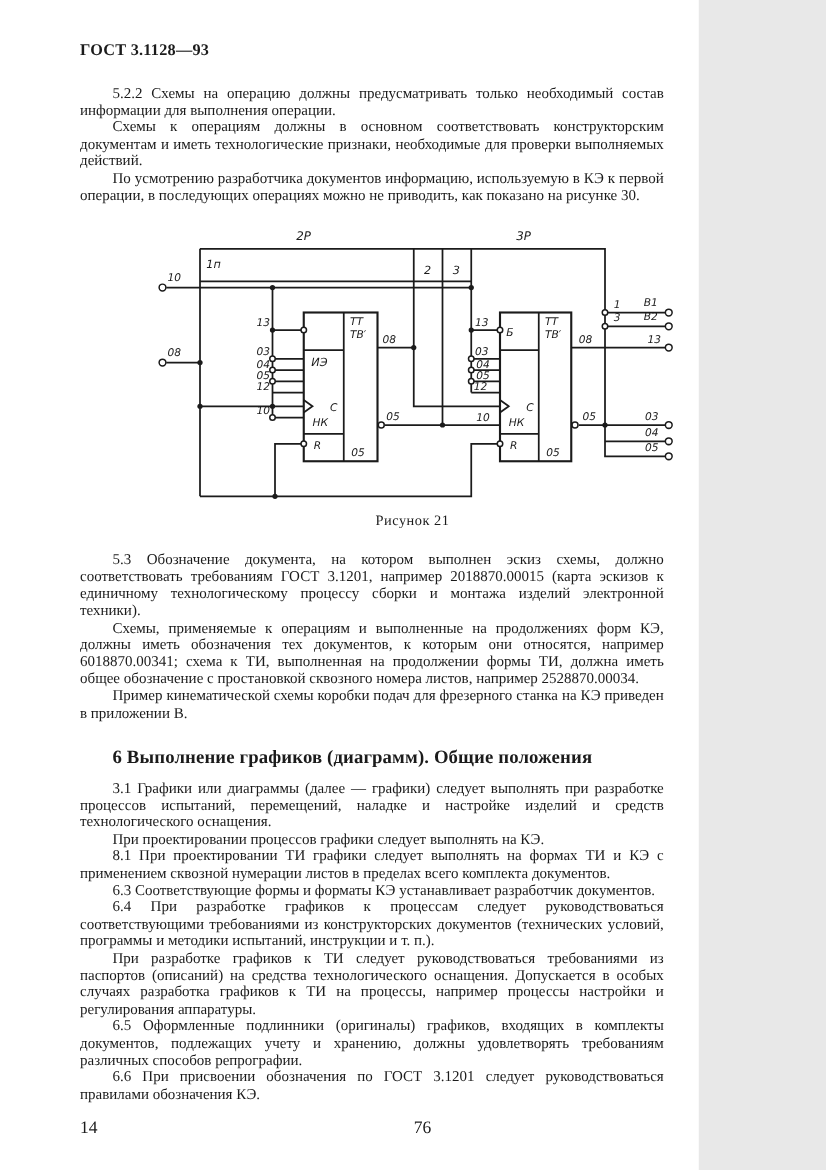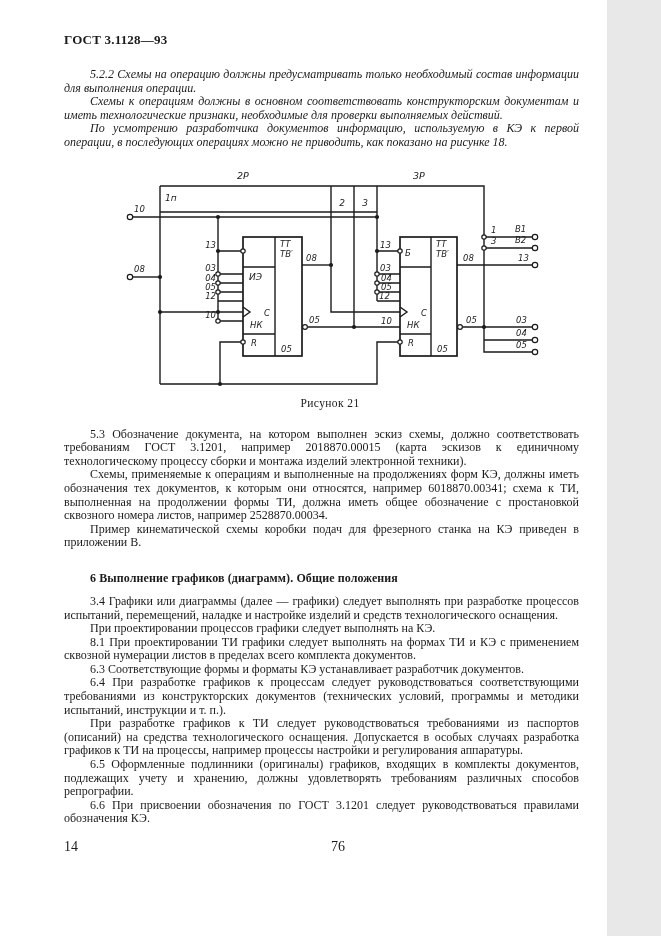--- a/index.html
+++ b/index.html
@@ -1,57 +1,57 @@
 <!DOCTYPE html>
 <html><head>
 <meta charset="utf-8">
 <title>ГОСТ 3.1128—93</title>
 <style>
   html,body{margin:0;padding:0;background:#e8e8e8;}
   .page{
-    width:607px;height:936px;box-sizing:border-box;
+    width:559px;height:936px;box-sizing:border-box;
     background:#ffffff;color:#1b1b1b;
     padding:0 28px 0 64px;overflow:hidden;position:relative;
     font-family:"Liberation Serif", serif;
   }
   .gost-header{font-weight:bold;font-size:13px;margin:32px 0 0 0;letter-spacing:.2px;}
-  .blk{margin-top:20px;font-style:italic;}
+  .blk{margin-top:20px;}
   .blk2{margin-top:12px;}
   p.b{
     font-size:12px;line-height:13.6px;margin:0;
     text-align:justify;text-indent:26px;
   }
   .fig-wrap{height:252px;margin:14px 0 0 21px;position:relative;}
   .fig-wrap svg{display:block;}
   .flb{font-family:"DejaVu Sans",sans-serif;font-style:italic;font-size:8.5px;fill:#1b1b1b;}
   .flb-big{font-family:"DejaVu Sans",sans-serif;font-style:italic;font-size:9.5px;fill:#1b1b1b;}
   .flb-med{font-family:"DejaVu Sans",sans-serif;font-style:italic;font-size:9px;fill:#1b1b1b;}
   .fcap{font-family:"Liberation Serif",serif;font-size:11.5px;fill:#1b1b1b;letter-spacing:.4px;}
   .h6{
-    font-size:12px;font-weight:bold;margin:21px 0 9px 0;
+    font-size:15px;font-weight:bold;margin:21px 0 9px 0;
     padding-left:26px;letter-spacing:.1px;
   }
   .footer{margin-top:13px;position:relative;font-size:14px;height:16px;}
   .footer .pg-center{position:absolute;left:267px;top:0;}
   .wire{stroke:#1b1b1b;stroke-width:1.4;fill:none;}
   .wire-thick{stroke:#1b1b1b;stroke-width:1.7;fill:none;}
   .oc{stroke:#1b1b1b;stroke-width:1.2;fill:#ffffff;}
   .dot{fill:#1b1b1b;stroke:none;}
 </style>
 </head>
 <body>
 
 <div class="page">
 
   <div class="gost-header">ГОСТ 3.1128—93</div>
 
   <div class="blk">
     <p class="b">5.2.2 Схемы на операцию должны предусматривать только необходимый состав информации для выполнения операции.</p>
     <p class="b">Схемы к операциям должны в основном соответствовать конструкторским документам и иметь технологические признаки, необходимые для проверки выполняемых действий.</p>
-    <p class="b">По усмотрению разработчика документов информацию, используемую в КЭ к первой операции, в последующих операциях можно не приводить, как показано на рисунке 18.</p>
+    <p class="b">По усмотрению разработчика документов информацию, используемую в КЭ к первой операции, в последующих операциях можно не приводить, как показано на рисунке 30.</p>
   </div>
 
   <div class="fig-wrap">
     <svg width="500" height="252" viewBox="0 0 500 252" xmlns="http://www.w3.org/2000/svg">
 
       <g>
         <path class="wire" d="M75,22 H399 V188 H447"></path>
         <path class="wire" d="M75,22 V220"></path>
         <path class="wire" d="M75,48 H292"></path>
         <path class="wire" d="M246,22 V148 H315"></path>
@@ -178,21 +178,21 @@
 
   <div class="blk2">
     <p class="b">5.3 Обозначение документа, на котором выполнен эскиз схемы, должно соответствовать требованиям ГОСТ 3.1201, например 2018870.00015 (карта эскизов к единичному технологическому процессу сборки и монтажа изделий электронной техники).</p>
     <p class="b">Схемы, применяемые к операциям и выполненные на продолжениях форм КЭ, должны иметь обозначения тех документов, к которым они относятся, например 6018870.00341; схема к ТИ, выполненная на продолжении формы ТИ, должна иметь общее обозначение с простановкой сквозного номера листов, например 2528870.00034.</p>
     <p class="b">Пример кинематической схемы коробки подач для фрезерного станка на КЭ приведен в приложении В.</p>
   </div>
 
   <h2 class="h6">6 Выполнение графиков (диаграмм). Общие положения</h2>
 
   <div>
-    <p class="b">3.4 Графики или диаграммы (далее — графики) следует выполнять при разработке процессов испытаний, перемещений, наладке и настройке изделий и средств технологического оснащения.</p>
+    <p class="b">3.1 Графики или диаграммы (далее — графики) следует выполнять при разработке процессов испытаний, перемещений, наладке и настройке изделий и средств технологического оснащения.</p>
     <p class="b">При проектировании процессов графики следует выполнять на КЭ.</p>
     <p class="b">8.1 При проектировании ТИ графики следует выполнять на формах ТИ и КЭ с применением сквозной нумерации листов в пределах всего комплекта документов.</p>
     <p class="b">6.3 Соответствующие формы и форматы КЭ устанавливает разработчик документов.</p>
     <p class="b">6.4 При разработке графиков к процессам следует руководствоваться соответствующими требованиями из конструкторских документов (технических условий, программы и методики испытаний, инструкции и т. п.).</p>
     <p class="b">При разработке графиков к ТИ следует руководствоваться требованиями из паспортов (описаний) на средства технологического оснащения. Допускается в особых случаях разработка графиков к ТИ на процессы, например процессы настройки и регулирования аппаратуры.</p>
     <p class="b">6.5 Оформленные подлинники (оригиналы) графиков, входящих в комплекты документов, подлежащих учету и хранению, должны удовлетворять требованиям различных способов репрографии.</p>
     <p class="b">6.6 При присвоении обозначения по ГОСТ 3.1201 следует руководствоваться правилами обозначения КЭ.</p>
   </div>
 
   <div class="footer">

